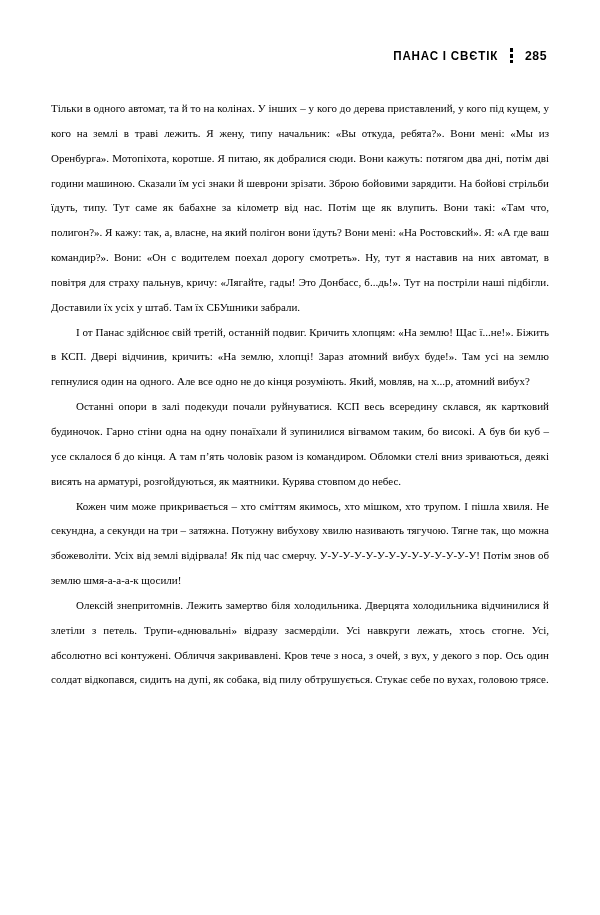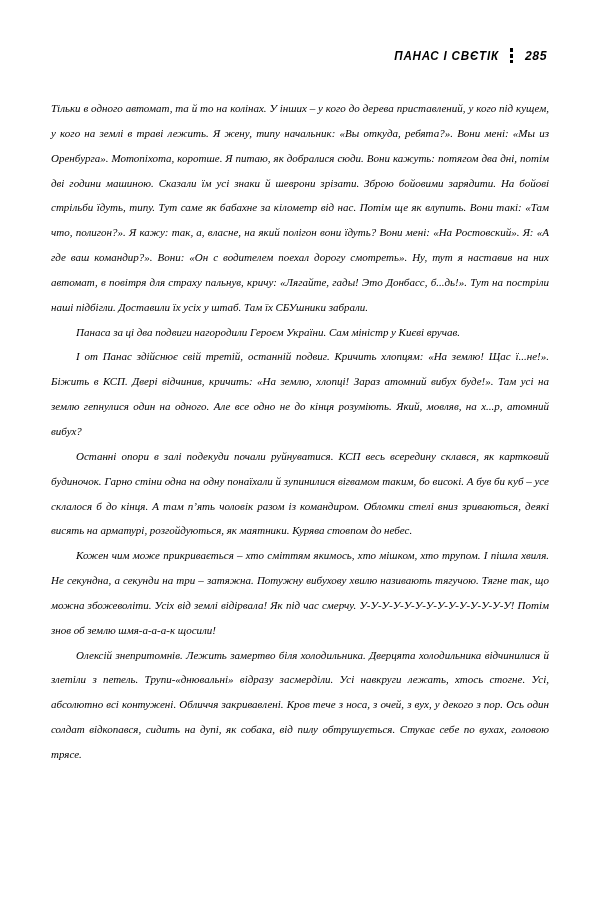--- a/index.html
+++ b/index.html
@@ -12,21 +12,20 @@
     background: #ffffff;
     font-family: "Liberation Serif", "DejaVu Serif", serif;
     color: #000000;
     overflow: hidden;
   }
   .page {
     position: relative;
     width: 600px;
     height: 765px;
     box-sizing: border-box;
-    font-style: italic;
   }
   
   .running-head {
     position: absolute;
     top: 48px;
     right: 51px;
     display: flex;
     align-items: center;
     gap: 0px;
     font-family: "Liberation Sans", "DejaVu Sans", sans-serif;
@@ -98,20 +97,19 @@
     <span class="head-sep">
       <i class="s1"></i>
         <i class="s2"></i>
         <i class="s3"></i>
     </span>
     <span class="head-page">285</span>
   </div>
 
   <div class="text-block">
     <p class="para first">Тільки в одного автомат, та й то на колінах. У інших – у кого до дерева приставлений, у кого під кущем, у кого на землі в траві лежить. Я жену, типу начальник: «Вы откуда, ребята?». Вони мені: «Мы из Оренбурга». Мотопіхота, коротше. Я питаю, як добралися сюди. Вони кажуть: потягом два дні, потім дві години машиною. Сказали їм усі знаки й шеврони зрізати. Зброю бойовими зарядити. На бойові стрільби їдуть, типу. Тут саме як бабахне за кілометр від нас. Потім ще як влупить. Вони такі: «Там что, полигон?». Я кажу: так, а, власне, на який полігон вони їдуть? Вони мені: «На Ростовский». Я: «А где ваш командир?». Вони: «Он с водителем поехал дорогу смотреть». Ну, тут я наставив на них автомат, в повітря для страху пальнув, кричу: «Лягайте, гады! Это Донбасс, б...дь!». Тут на постріли наші підбігли. Доставили їх усіх у штаб. Там їх СБУшники забрали.</p>
-    <p class="para">Панаса за ці два подвиги нагородили Героєм України. Сам міністр у Києві вручав.</p>
     <p class="para">І от Панас здійснює свій третій, останній подвиг. Кричить хлопцям: «На землю! Щас ї...не!». Біжить в КСП. Двері відчинив, кричить: «На землю, хлопці! Зараз атомний вибух буде!». Там усі на землю гепнулися один на одного. Але все одно не до кінця розуміють. Який, мовляв, на х...р, атомний вибух?</p>
     <p class="para">Останні опори в залі подекуди почали руйнуватися. КСП весь всередину склався, як картковий будиночок. Гарно стіни одна на одну понаїхали й зупинилися вігвамом таким, бо високі. А був би куб – усе склалося б до кінця. А там п’ять чоловік разом із командиром. Обломки стелі вниз зриваються, деякі висять на арматурі, розгойдуються, як маятники. Курява стовпом до небес.</p>
     <p class="para">Кожен чим може прикривається – хто сміттям якимось, хто мішком, хто трупом. І пішла хвиля. Не секундна, а секунди на три – затяжна. Потужну вибухову хвилю називають тягучою. Тягне так, що можна збожеволіти. Усіх від землі відірвала! Як під час смерчу. У-У-У-У-У-У-У-У-У-У-У-У-У-У! Потім знов об землю шмя-а-а-а-к щосили!</p>
     <p class="para">Олексій знепритомнів. Лежить замертво біля холодильника. Дверцята холодильника відчинилися й злетіли з петель. Трупи-«днювальні» відразу засмерділи. Усі навкруги лежать, хтось стогне. Усі, абсолютно всі контужені. Обличчя закривавлені. Кров тече з носа, з очей, з вух, у декого з пор. Ось один солдат відкопався, сидить на дупі, як собака, від пилу обтрушується. Стукає себе по вухах, головою трясе.</p>
   </div>
 
 </div>
 
 </body></html>

